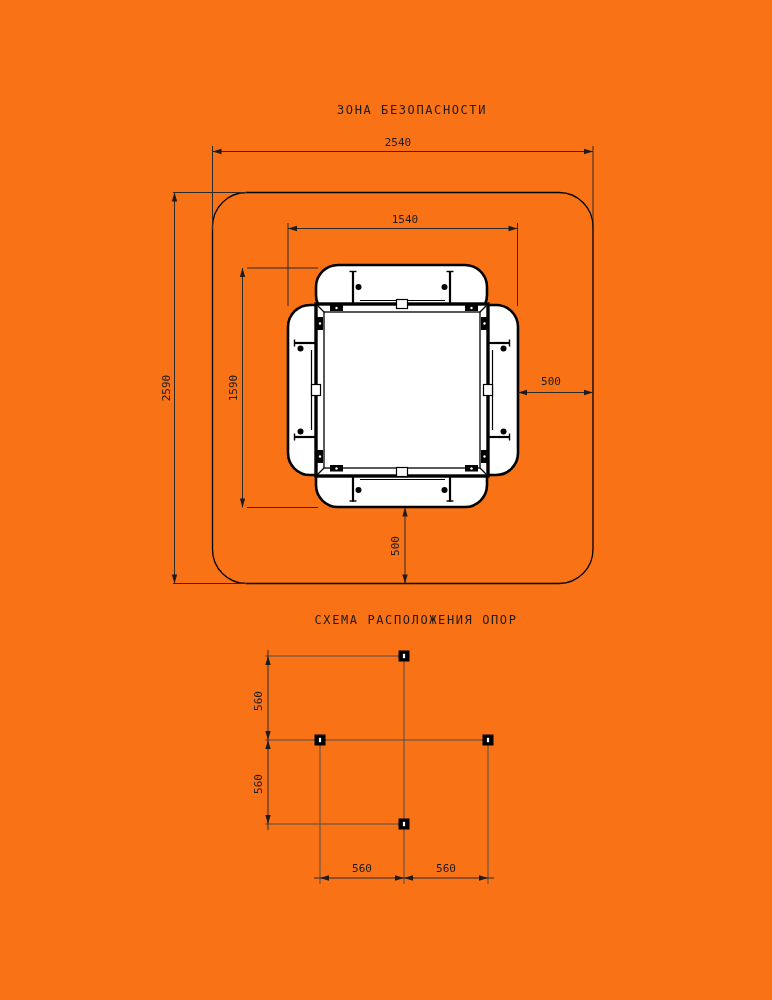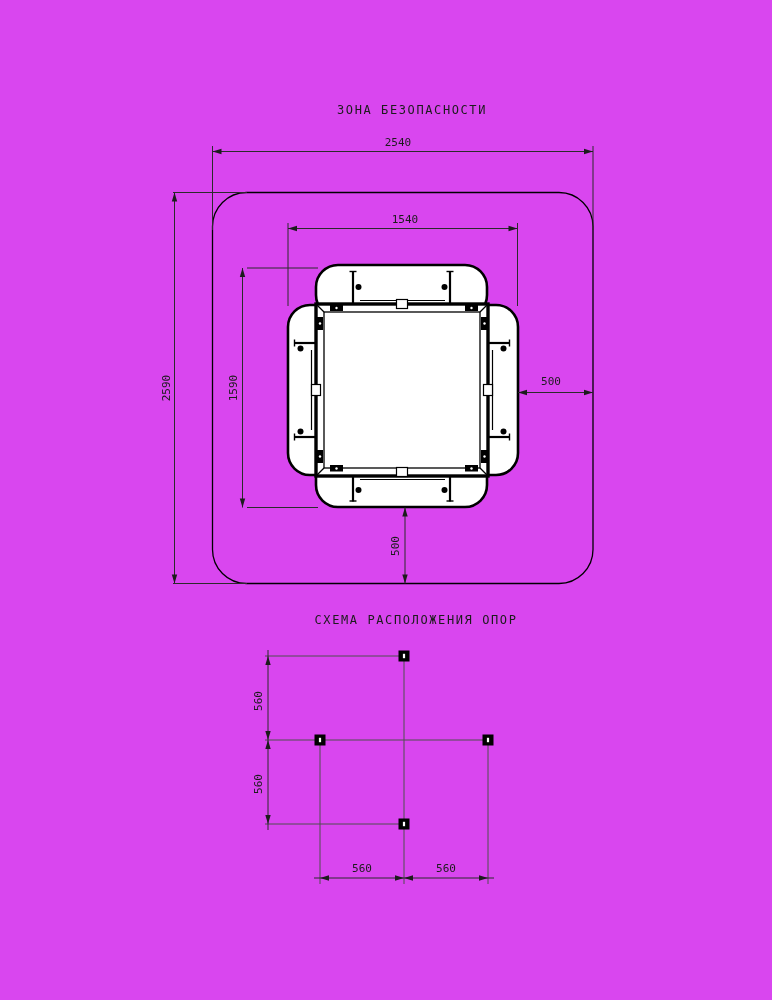--- a/index.html
+++ b/index.html
@@ -4,21 +4,21 @@
 <style>
   html, body {
     margin: 0;
     padding: 0;
     background: #ffffff;
   }
   .page {
     position: relative;
     width: 772px;
     height: 1000px;
-    background: #d946ef;
+    background: #f97316;
     overflow: hidden;
   }
   svg { display: block; }
   .title-text {
     font-family: "DejaVu Sans Mono", "Liberation Mono", monospace;
     font-size: 12px;
     letter-spacing: 1.6px;
     fill: #1c1c1c;
   }
   .dim-text {

